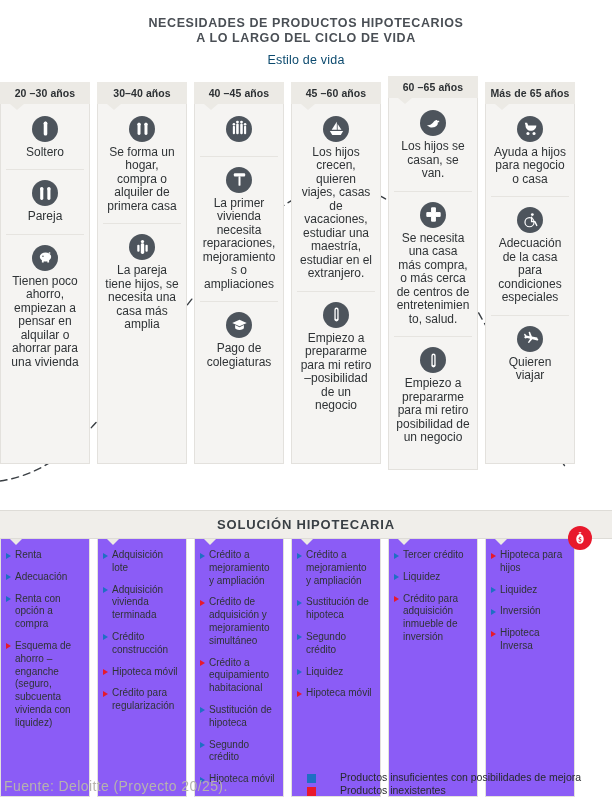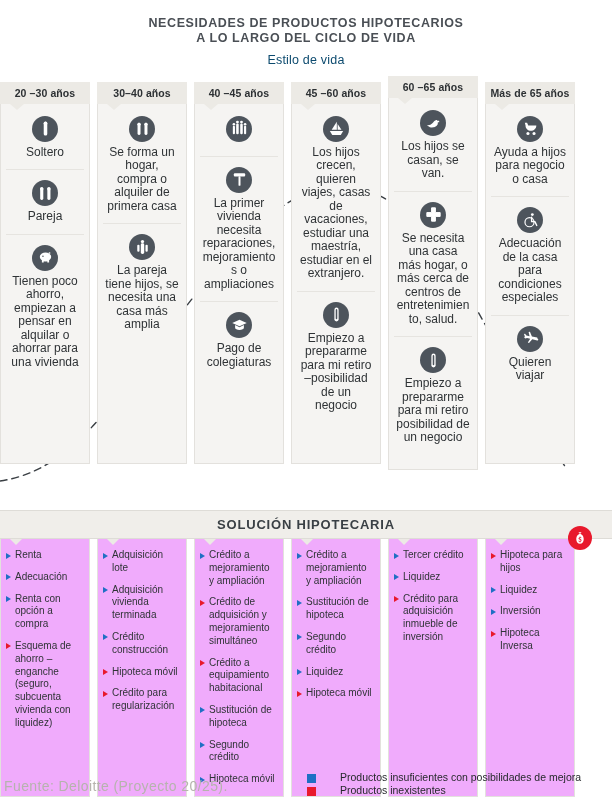--- a/index.html
+++ b/index.html
@@ -69,21 +69,21 @@
     border-bottom: 1px solid #dedcd7;
     text-align: center; padding: 6px 0 6px 0;
   }
   .sol-band-title {
     font-size: 13px; font-weight: bold; color: #3a4045; letter-spacing: .8px;
   }
 
   .bot-cols { display: flex; gap: 7px; margin-top: 0px; }
   .bcol { width: 90px; flex: 0 0 90px; position: relative; }
   .bcol-inner {
-    background: #f0abfc; border: 1px solid #e3e1dd; border-top: none;
+    background: #8b5cf6; border: 1px solid #e3e1dd; border-top: none;
     padding: 10px 6px 10px 5px; height: 258px;
   }
   .bcol-inner::before {
     content: ""; position: absolute; left: 10px; top: 0px;
     border-left: 6px solid transparent; border-right: 6px solid transparent;
     border-top: 6px solid #eceae5;
   }
   .bitem {
     font-size: 10px; line-height: 12.8px; color: #2f3336;
     margin-bottom: 9px; position: relative; padding-left: 9px;
@@ -229,21 +229,21 @@
             <div class="cell"><span class="icon-circle">
                 <svg width="17" height="17" viewBox="0 0 24 24">
                   <path d="M2.6 14.4c3.2.6 5.8-.6 7.8-2.6 1.6-1.6 2.6-3.6 4.8-4.4 2-.8 4 0 4.8 1.4.6 1-.2 1.8-1 1.4-.6-.3-1.2 0-1 .8.4 1.8-.6 3.8-2.4 5-2.6 1.8-6.2 2-8.6 1.2" fill="#ffffff"></path>
                   <circle cx="18.2" cy="7.4" r="1" fill="#4d545c"></circle>
                 </svg>
               </span><div class="cell-text">Los hijos se casan, se van.</div></div>
             <div class="cell"><span class="icon-circle">
                 <svg width="17" height="17" viewBox="0 0 24 24">
                   <path d="M9.3 2.6h5.4v6.7h6.7v5.4h-6.7v6.7H9.3v-6.7H2.6V9.3h6.7V2.6z" fill="#ffffff" stroke="#ffffff" stroke-width="1.4" stroke-linejoin="round"></path>
                 </svg>
-              </span><div class="cell-text">Se necesita una casa más hogar, o más cerca de centros de entretenimiento, salud.</div></div>
+              </span><div class="cell-text">Se necesita una casa más compra, o más cerca de centros de entretenimiento, salud.</div></div>
             <div class="cell"><span class="icon-circle">
                 <svg width="17" height="17" viewBox="0 0 24 24">
                   <rect x="9" y="2.2" width="6" height="19.6" rx="3" fill="#ffffff"></rect>
                   <rect x="10.9" y="4.4" width="2.2" height="14.4" rx="1.1" fill="#4d545c"></rect>
                 </svg>
               </span><div class="cell-text">Empiezo a prepararme para mi retiro posibilidad de un negocio</div></div>
           </div>
         </div>
         <div class="col">
           <div class="col-head">Más de 65 años</div>

